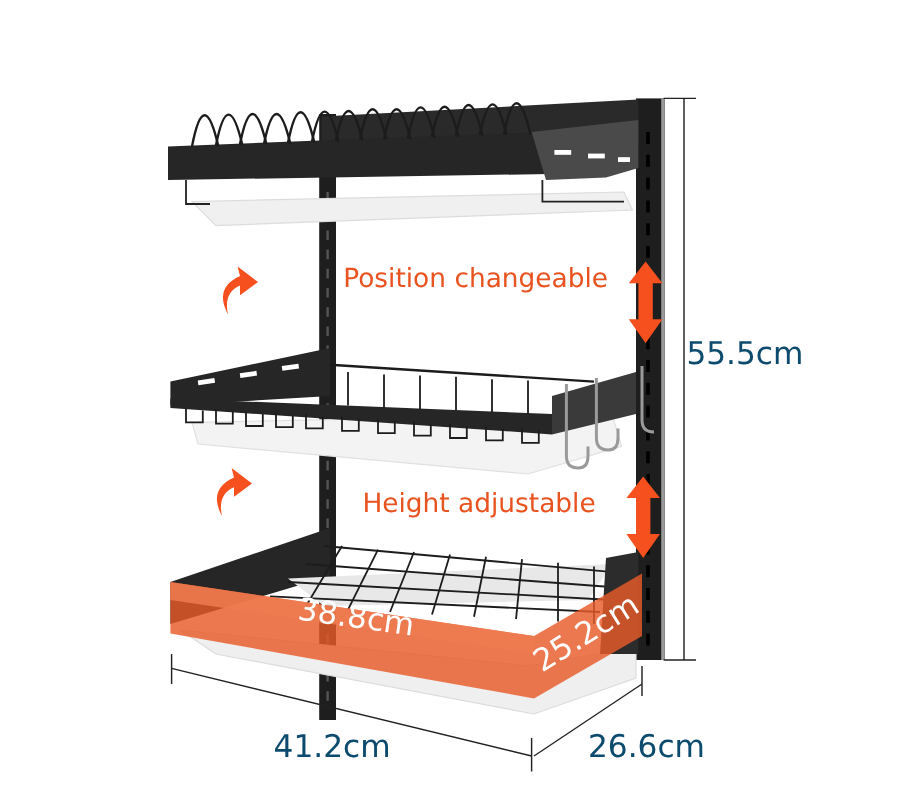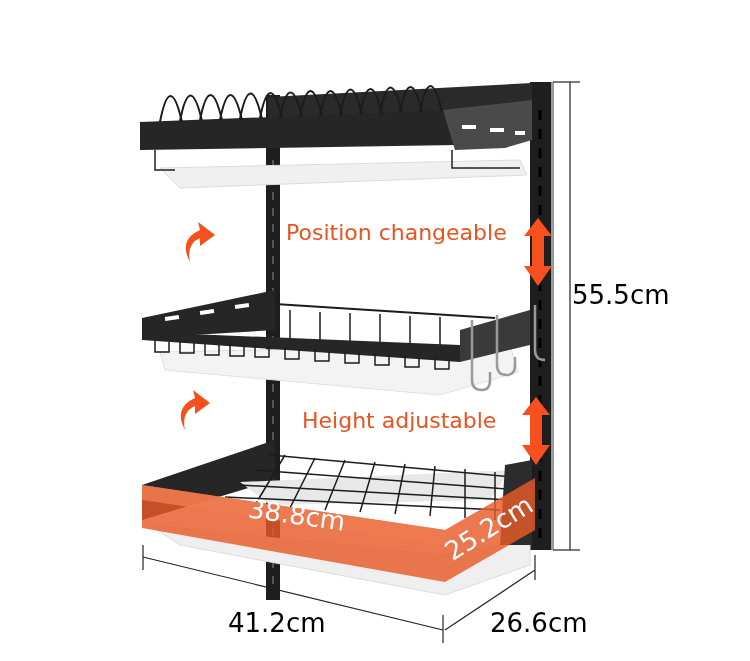--- a/index.html
+++ b/index.html
@@ -1,20 +1,20 @@
 <!DOCTYPE html>
 <html><head>
 <meta charset="utf-8">
 <style>
   html,body{margin:0;padding:0;background:#ffffff;}
   body{width:750px;height:661px;position:relative;overflow:hidden;font-family:"DejaVu Sans","Liberation Sans",sans-serif;}
   #stage{position:absolute;left:0;top:0;width:750px;height:661px;}
   .lbl{position:absolute;white-space:nowrap;line-height:1;}
   .orange-text{color:#e8531f;font-size:22px;}
-  .dim-text{color:#000000;font-size:26px;}
+  .dim-text{color:#0c4a6e;font-size:26px;}
   .overlay-text{color:#ffffff;font-size:26px;}
 </style>
 </head>
 <body>
 
 <div id="stage">
 <svg width="750" height="661" viewBox="0 0 750 661" xmlns="http://www.w3.org/2000/svg" style="position:absolute;left:0;top:0;">
 
   <g>
     <rect x="266" y="95" width="14" height="505" fill="#1e1e1e"></rect>

